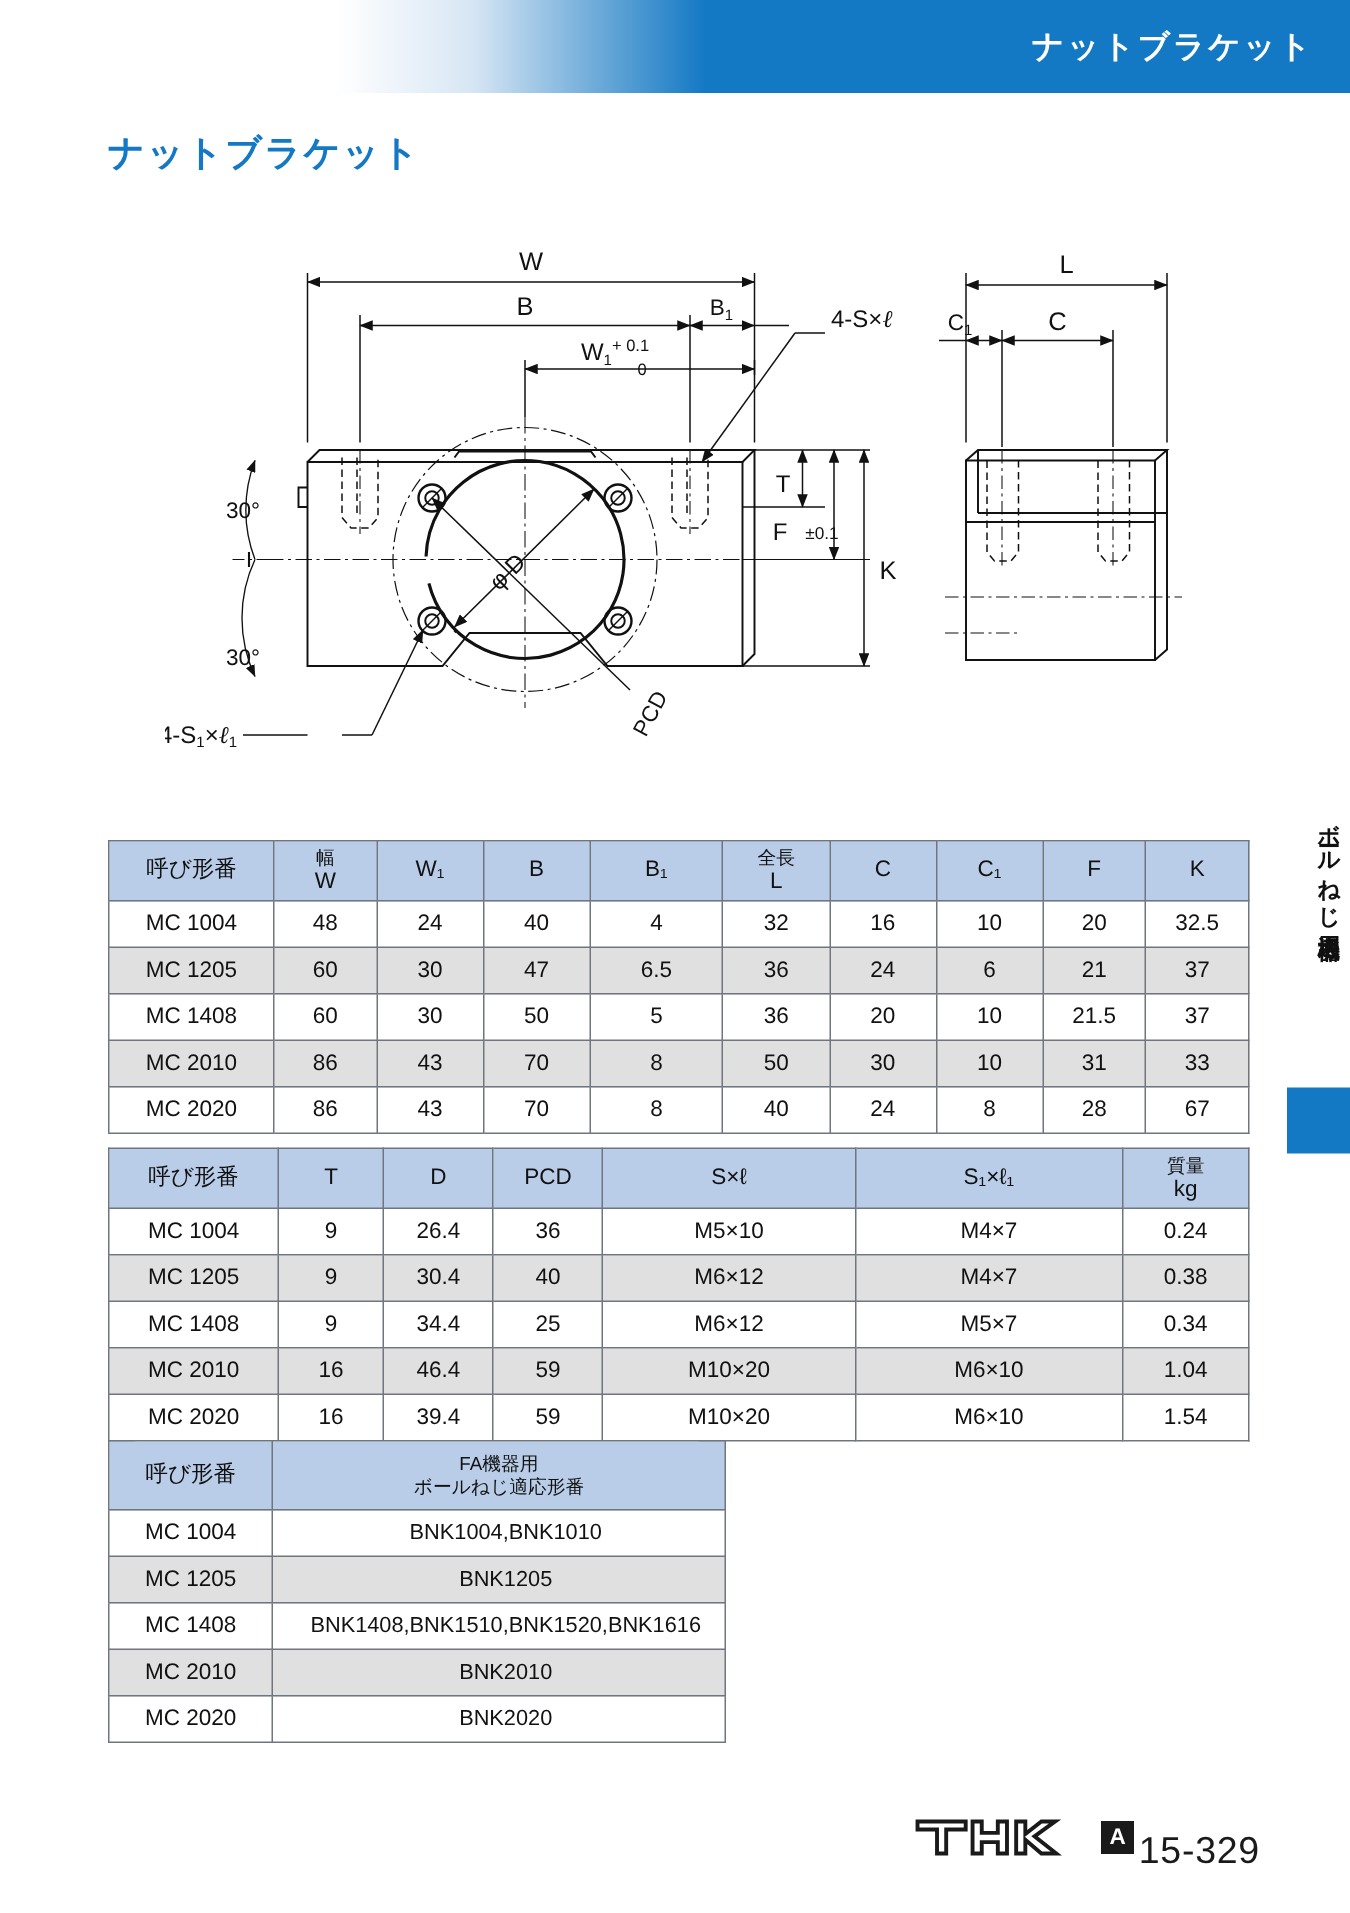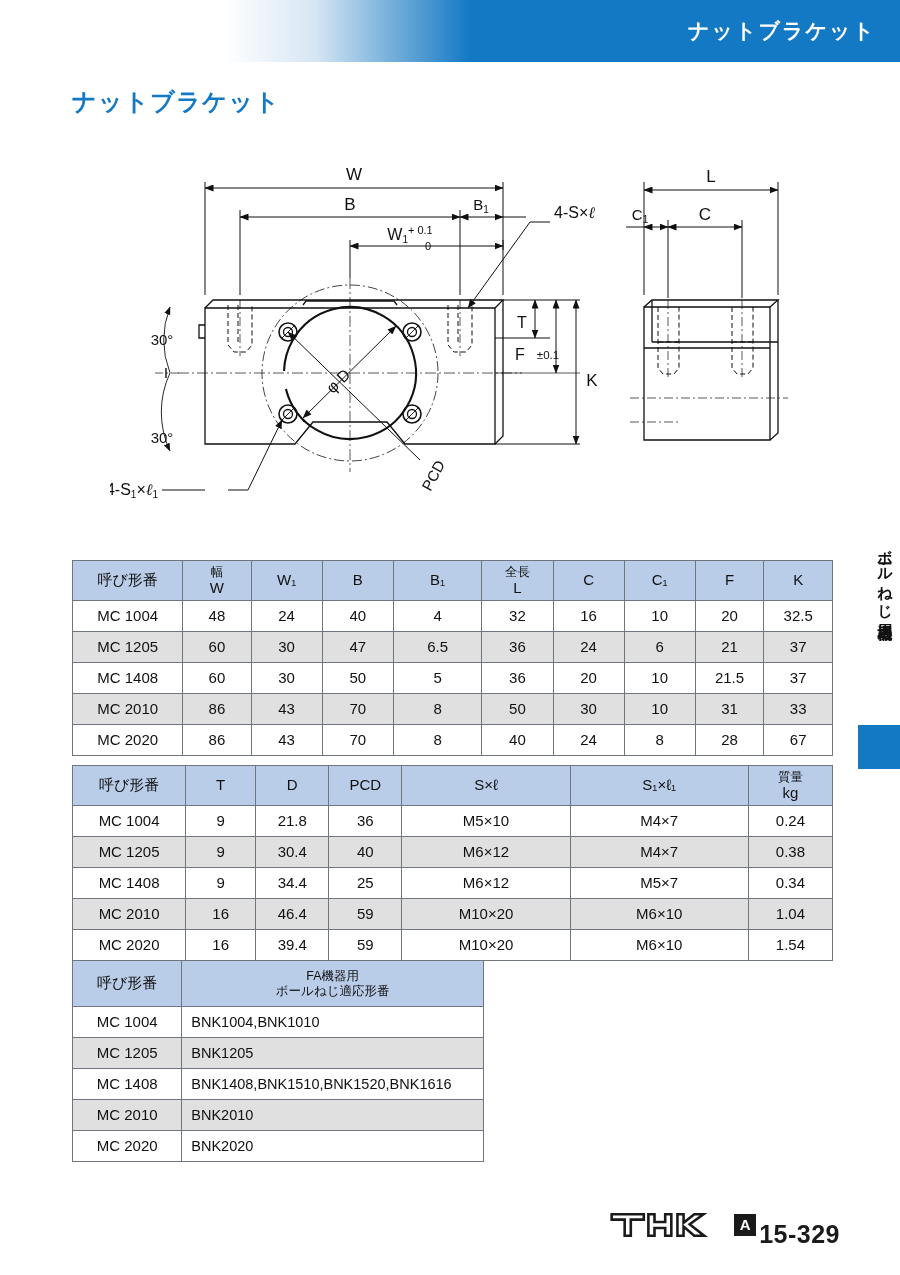--- a/index.html
+++ b/index.html
@@ -81,32 +81,32 @@
   .hdr2 { display:block; font-size:12.5px; line-height:1.2; }
   .hdr-sub { font-size:15px; }
 
   #table-dims   { left:72px; top:560px; width:761px; }
   #table-specs  { left:72px; top:765px; width:761px; }
   #table-screws { left:72px; top:960px; width:412px; }
 
   #table-screws thead th { height:46px; }
   #table-screws tbody td { height:31px; }
   #table-screws td.model { width:110px; }
-  #table-screws td.applic { text-align:left; padding-left:9px; font-size:14.5px; white-space:nowrap; }
+  #table-screws td.applic { text-align:center; padding-left:9px; font-size:14.5px; white-space:nowrap; }
 
   
   .footer { position:absolute; right:60px; bottom:26px; display:flex; align-items:center; gap:9px; }
   .thk-logo { height:26px; }
   .page-badge { display:flex; align-items:center; gap:3px; }
   .badge-a {
     display:inline-flex; align-items:center; justify-content:center;
     width:22px; height:22px; background:#1a1a1a; color:#fff;
     font-size:15px; font-weight:bold;
   }
-  .page-num { font-size:25px; font-weight:bold; color:#1a1a1a; letter-spacing:0.5px;margin-top:20px; }
+  .page-num { font-size:25px; font-weight:normal; color:#1a1a1a; letter-spacing:0.5px;margin-top:20px; }
 </style>
 </head>
 <body>
 
 <div class="page-header">
   <div class="title">ナットブラケット</div>
 </div>
 
 <div class="section-title">ナットブラケット</div>
 
@@ -418,21 +418,21 @@
       <th style="width:84px">
         <span class="hdr2">質量</span>
         <span class="hdr-sub">kg</span>
       </th>
     </tr>
   </thead>
   <tbody>
     <tr>
       <td>MC 1004</td>
       <td>9</td>
-      <td>21.8</td>
+      <td>26.4</td>
       <td>36</td>
       <td>M5×10</td>
       <td>M4×7</td>
       <td>0.24</td>
     </tr>
     <tr class="alt">
       <td>MC 1205</td>
       <td>9</td>
       <td>30.4</td>
       <td>40</td>

